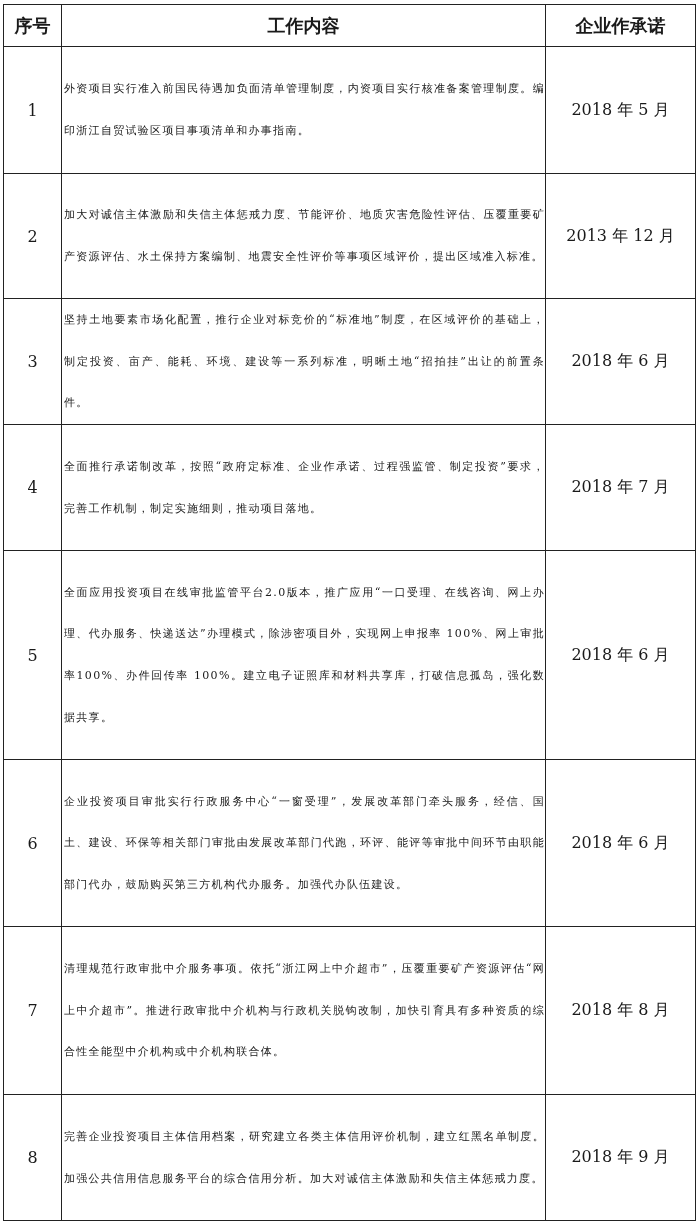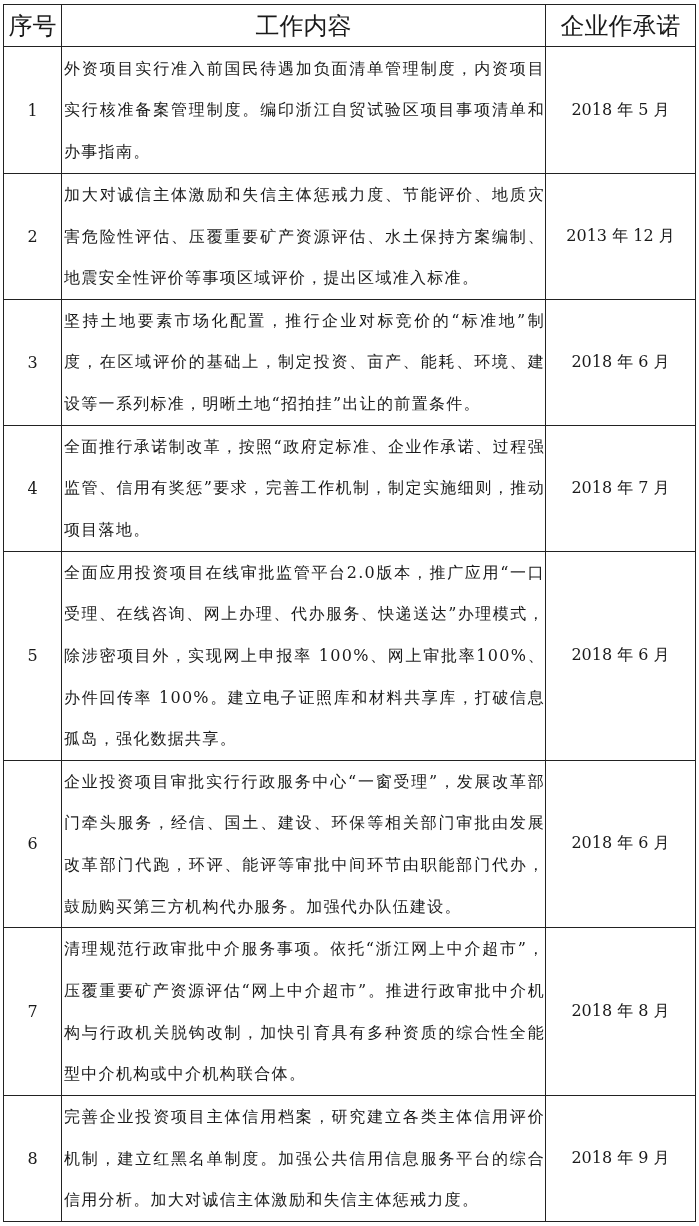--- a/index.html
+++ b/index.html
@@ -1,23 +1,23 @@
 <!DOCTYPE html>
 <html><head>
 <meta charset="utf-8">
 <style>
   html, body { margin: 0; padding: 0; background: #ffffff; }
   body { width: 699px; height: 1226px; position: relative; overflow: hidden;
          font-family: "DejaVu Serif", "Liberation Serif", serif; color: #1a1a1a; }
   table.tbl { position: absolute; left: 3px; top: 4px; border-collapse: collapse;
               table-layout: fixed; width: 692px; }
   .tbl td, .tbl th { border: 1.5px solid #222; padding: 0; vertical-align: middle; }
-  .tbl th { font-weight: normal; font-size: 24px; height: 41px; text-align: center; }
+  .tbl th { font-weight: bold; font-size: 18px; height: 41px; text-align: center; }
   .c-no { width: 58px; text-align: center; font-size: 16px; }
-  .c-content { width: 484px; text-align: justify; font-size: 16px; line-height: 41.6px;
+  .c-content { width: 484px; text-align: justify; font-size: 11px; line-height: 41.6px;
                padding: 0 0 0 2px !important; letter-spacing: 1.3px; }
   .c-time { width: 148px; text-align: center; font-size: 16px; margin-left: 35px; }
   .c-time.left { text-align: center; }
 </style>
 </head>
 <body>
 
 <table class="tbl">
   <colgroup>
     <col style="width:58px">
@@ -42,21 +42,21 @@
       <td class="c-content">加大对诚信主体激励和失信主体惩戒力度、节能评价、地质灾害危险性评估、压覆重要矿产资源评估、水土保持方案编制、地震安全性评价等事项区域评价，提出区域准入标准。</td>
       <td class="c-time">2013 年 12 月</td>
     </tr>
     <tr style="height:126px">
       <td class="c-no">3</td>
       <td class="c-content">坚持土地要素市场化配置，推行企业对标竞价的“标准地”制度，在区域评价的基础上，制定投资、亩产、能耗、环境、建设等一系列标准，明晰土地“招拍挂”出让的前置条件。</td>
       <td class="c-time">2018 年 6 月</td>
     </tr>
     <tr style="height:126px">
       <td class="c-no">4</td>
-      <td class="c-content">全面推行承诺制改革，按照“政府定标准、企业作承诺、过程强监管、信用有奖惩”要求，完善工作机制，制定实施细则，推动项目落地。</td>
+      <td class="c-content">全面推行承诺制改革，按照“政府定标准、企业作承诺、过程强监管、制定投资”要求，完善工作机制，制定实施细则，推动项目落地。</td>
       <td class="c-time">2018 年 7 月</td>
     </tr>
     <tr style="height:209px">
       <td class="c-no">5</td>
       <td class="c-content">全面应用投资项目在线审批监管平台2.0版本，推广应用“一口受理、在线咨询、网上办理、代办服务、快递送达”办理模式，除涉密项目外，实现网上申报率 100%、网上审批率100%、办件回传率 100%。建立电子证照库和材料共享库，打破信息孤岛，强化数据共享。</td>
       <td class="c-time">2018 年 6 月</td>
     </tr>
     <tr style="height:167px">
       <td class="c-no">6</td>
       <td class="c-content">企业投资项目审批实行行政服务中心“一窗受理”，发展改革部门牵头服务，经信、国土、建设、环保等相关部门审批由发展改革部门代跑，环评、能评等审批中间环节由职能部门代办，鼓励购买第三方机构代办服务。加强代办队伍建设。</td>

